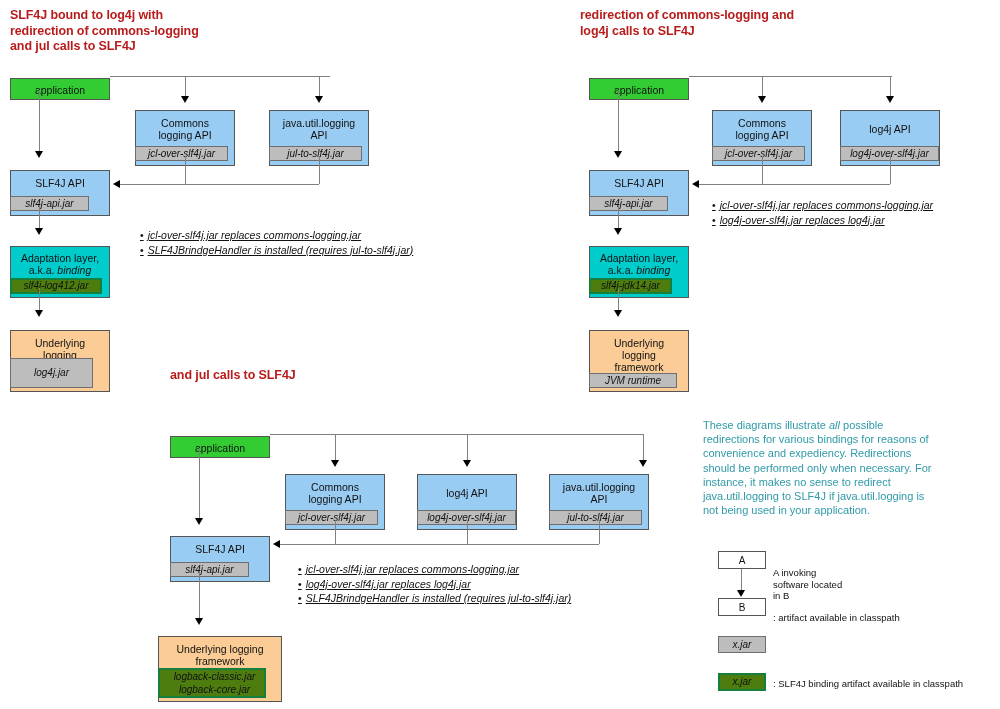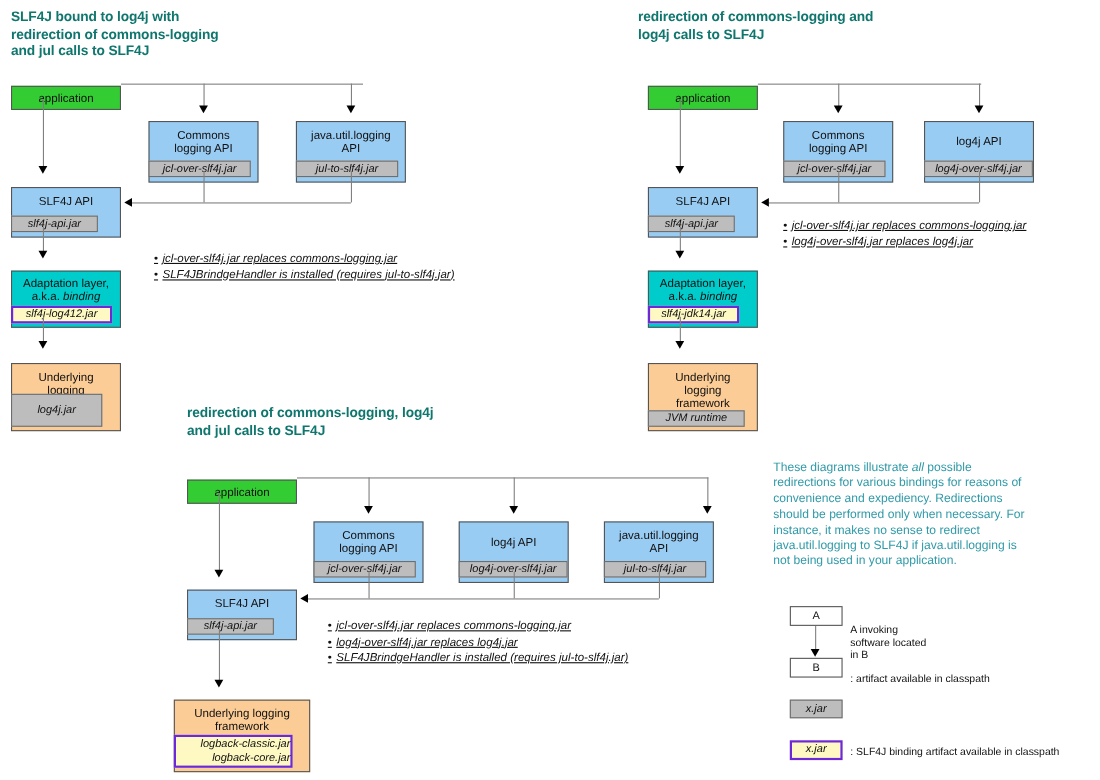--- a/index.html
+++ b/index.html
@@ -3,39 +3,39 @@
 <meta charset="utf-8">
 <style>
   html,body{margin:0;padding:0;background:#ffffff;}
   body{width:1000px;height:709px;position:relative;overflow:hidden;
        font-family:"Liberation Sans","DejaVu Sans",sans-serif;
        -webkit-font-smoothing:antialiased;color:#000;}
   .canvas{position:absolute;left:0;top:0;width:1000px;height:709px;}
 
   
   .title{position:absolute;font-weight:bold;font-size:12.5px;line-height:15.5px;
-         color:#0f766e;letter-spacing:-0.1px;}
+         color:#b91c1c;letter-spacing:-0.1px;}
 
   
   .box{position:absolute;box-sizing:border-box;border:1px solid #555;
        font-size:10.5px;line-height:12px;text-align:center;color:#111;margin-top:10px;}
   .box .label{position:absolute;left:0;right:0;text-align:center;}
 
   .green{background:#33cc33;}
   .blue{background:#99ccf3;}
   .teal{background:#00cccc;}
   .orange{background:#fbcc95;}
 
   
   .jar{position:absolute;box-sizing:border-box;background:#bdbdbd;
        border:1px solid #6e6e6e;font-style:italic;font-size:10px;
        line-height:12px;text-align:center;color:#111;white-space:nowrap;
        display:flex;align-items:center;justify-content:center;}
-  .jar.binding{border:2px solid #6d28d9;background:#fef9c3;}
-  .jar.two{line-height:12.5px;display:block;padding-top:1px;text-align:right;
+  .jar.binding{border:2px solid #15803d;background:#4d7c0f;}
+  .jar.two{line-height:12.5px;display:block;padding-top:1px;text-align:center;
            padding-left:5px;}
 
   
   .ln{position:absolute;background:#808080;}
   .ln.v{width:1px;}
   .ln.h{height:1px;}
   .arr{position:absolute;width:0;height:0;}
   .arr.down{border-left:4.5px solid transparent;border-right:4.5px solid transparent;
             border-top:7px solid #000;}
   .arr.left{border-top:4.5px solid transparent;border-bottom:4.5px solid transparent;
@@ -182,21 +182,20 @@
     <div class="label" style="top:30px;">framework</div>
     <div class="jar" style="left:-1px;bottom:3px;width:88px;height:15px;">JVM runtime</div>
   </div>
 
   <div class="bullets" style="left:712px;top:198px;">
     <div>jcl-over-slf4j.jar replaces commons-logging.jar</div>
     <div>log4j-over-slf4j.jar replaces log4j.jar</div>
   </div>
 
   <div class="title" style="left:170px;top:368px;width:330px;">
-    <div>redirection of commons-logging, log4j</div>
     <div>and jul calls to SLF4J</div>
   </div>
 
   <div class="box green" style="left:170px;top:426px;width:100px;height:22px;">
     <div class="label" style="top:5px;">application</div>
   </div>
   <div class="ln v" style="left:199px;top:448px;height:72px;"></div>
   <div class="arr down" style="left:195px;top:518px;"></div>
   <div class="ln h" style="left:270px;top:434px;width:374px;"></div>
   <div class="ln v" style="left:335px;top:434px;height:28px;"></div>

